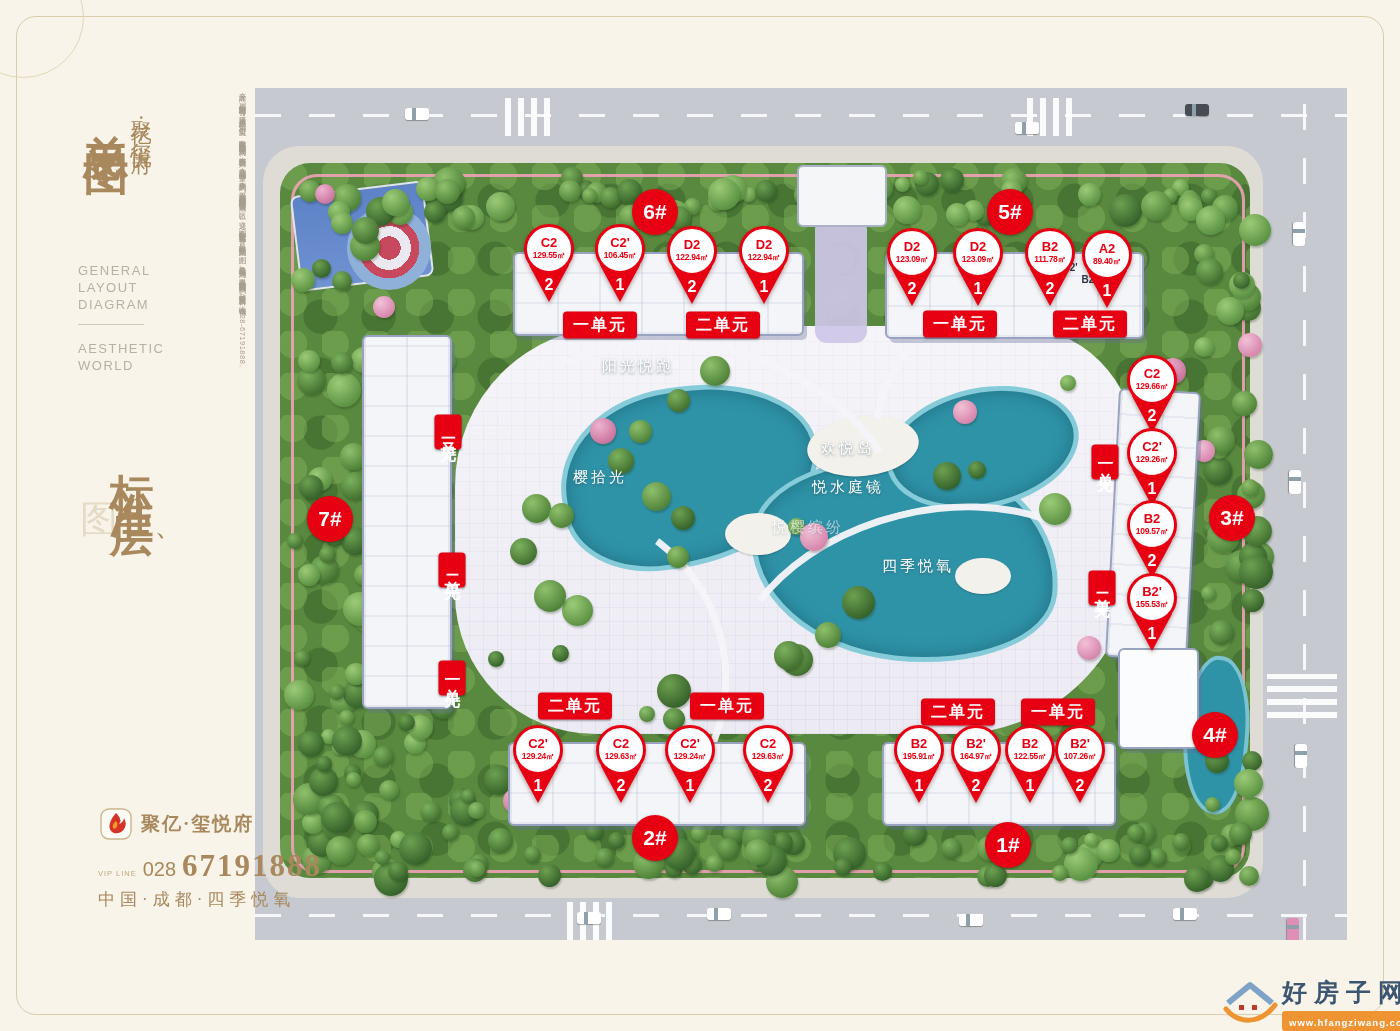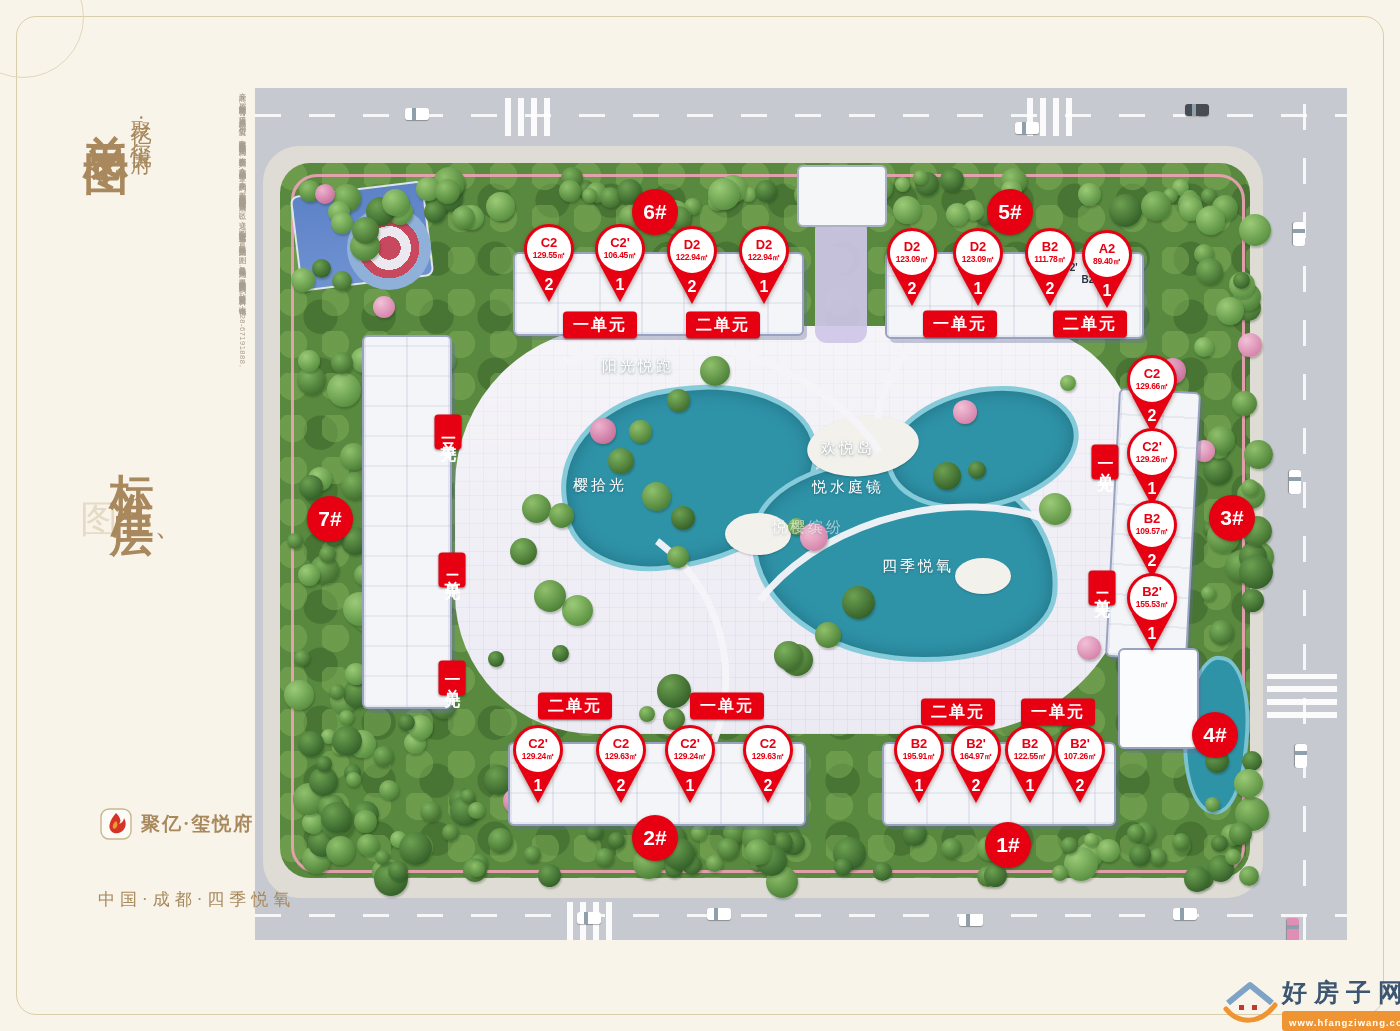--- a/index.html
+++ b/index.html
@@ -100,31 +100,44 @@
 </style>
 </head>
 <body>
 
 <div class="stage">
   <div class="corner-arc"></div>
 
   <div class="title-v">总平图</div>
   <div class="title-ghost">图</div>
   <div class="brand-v">聚亿·玺悦府</div>
+  <div class="en-block">
+    <div>GENERAL</div>
+    <div>LAYOUT</div>
+    <div>DIAGRAM</div>
+    <div class="divider"></div>
+    <div>AESTHETIC</div>
+    <div>WORLD</div>
+  </div>
   <div class="floor-v">标准层</div>
   <div class="floor-pause">、</div>
   <div class="disclaimer">开发商：眉山聚亿置业有限公司。本项目推广名为“聚亿·玺悦府”，备案名以政府主管部门最终批准文件为准。本资料所载图片、文字及相关内容仅供参考，不构成要约，买卖双方权利义务以商品房买卖合同及附件等协议为准。区位、交通、公园配套等市政信息仅供参考，最终以政府规划文件、图则、批复及实际交付为准。本公司保留对宣传资料修改的权利，敬请留意最新资料。咨询电话：028-67191888。</div>
 
   <div class="logo-row">
     <svg width="32" height="32" viewBox="0 0 32 32">
       <rect x="1" y="1" width="30" height="30" rx="8" fill="#fdfbf6" stroke="#c9b68f" stroke-width="1.4"></rect>
       <path d="M16 5 C20 9 22 13 19 16 C22 15 24 12 24 10 C27 15 26 21 21 24 C15 27.5 8.5 23.5 9.5 17 C10.3 12 13.5 8 16 5 Z" fill="#d63327"></path>
       <path d="M16 13 C18 15 18 18 16 20 C14 22 12 20 13 17 C13.6 15.2 15 13.8 16 13 Z" fill="#f2992e"></path>
     </svg>
     <span class="brand-h">聚亿·玺悦府</span>
+  </div>
+  <div class="phone-row">
+    <span class="vip">VIP LINE</span>
+    <span class="area-code">028</span>
+    <span class="phone-num">67191888</span>
   </div>
   <div class="addr">中国·成都·四季悦氧</div>
 
   <div class="map" id="map">
     <div class="lane" style="left:0;top:26px;width:1092px"></div>
     <div class="lane v" style="left:1048px;top:0"></div>
     <div class="lane" style="left:0;top:826px;width:1092px"></div>
     <div class="zebra h" style="left:250px;top:10px"></div>
     <div class="zebra h" style="left:772px;top:10px"></div>
     <div class="zebra h" style="left:312px;top:814px"></div>
@@ -448,21 +461,21 @@
       <div class="ulabel v" style="left: 850px; top: 374px;">一单元</div>
       <div class="ulabel v" style="left: 847px; top: 500px;">二单元</div>
       <div class="ulabel" style="left: 320px; top: 618px;">二单元</div>
       <div class="ulabel" style="left: 472px; top: 618px;">一单元</div>
       <div class="ulabel" style="left: 703px; top: 624px;">二单元</div>
       <div class="ulabel" style="left: 803px; top: 624px;">一单元</div>
       <div class="plabel" style="left: 383px; top: 278px;">阳光悦跑</div>
       <div class="plabel" style="left: 593px; top: 360px;">欢悦岛</div>
       <div class="plabel" style="left: 593px; top: 399px;">悦水庭镜</div>
       <div class="plabel faint" style="left: 553px; top: 439px;">悦樱缤纷</div>
-      <div class="plabel" style="left: 345px; top: 397px;">樱拾光</div>
+      <div class="plabel" style="left: 345px; top: 389px;">樱拾光</div>
       <div class="plabel" style="left: 663px; top: 478px;">四季悦氧</div>
       <div class="rnote" style="left: 815px; top: 179px;">B2'</div>
       <div class="rnote" style="left: 833px; top: 191px;">B2</div>
       <div class="pin" style="left: 294px; top: 136px;">
         <div class="pin-tail"></div>
         <div class="pin-head">
           <span class="pin-type">C2</span>
           <span class="pin-area">129.55㎡</span>
         </div>
         <div class="pin-num">2</div>

